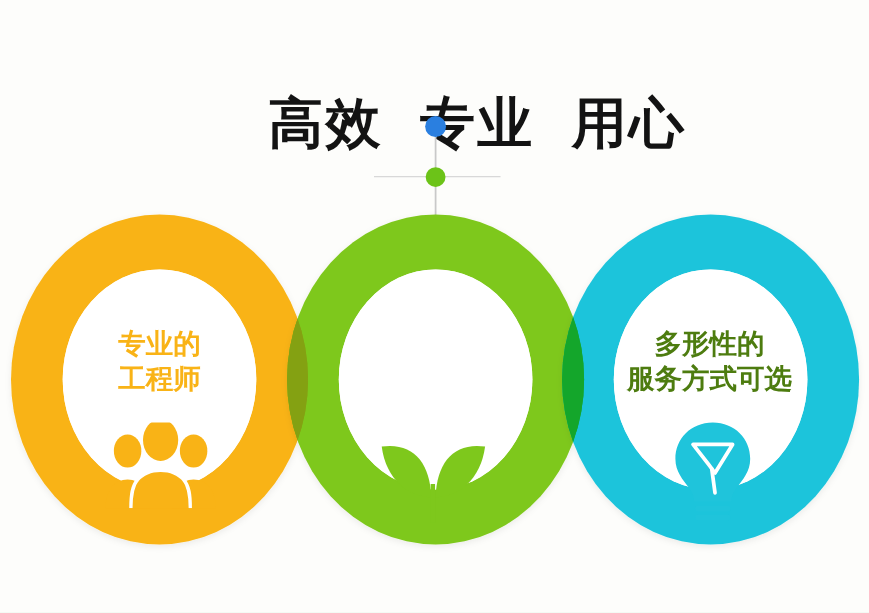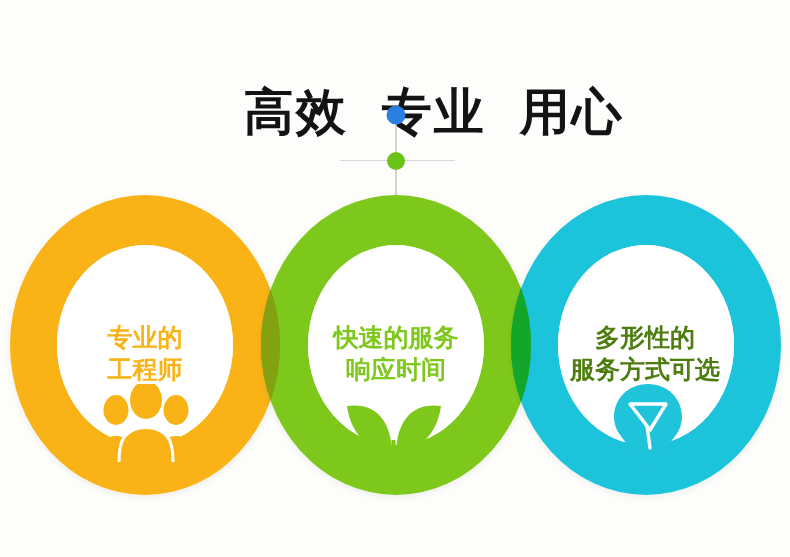--- a/index.html
+++ b/index.html
@@ -41,21 +41,20 @@
 
   
   .card-text {
     position: absolute;
     text-align: center;
     font-weight: 700;
     line-height: 1.28;
     white-space: pre-line;
     font-family: "DejaVu Sans", "Liberation Sans", sans-serif;
     pointer-events: none;
-    margin-top: 25px;
   }
   .card-text.c1 { left: 45px;  top: 297px; width: 200px; font-size: 25px; color: #F9B316; }
   .card-text.c2 { left: 292px; top: 297px; width: 208px; font-size: 25px; color: #7EC81C; }
   .card-text.c3 { left: 533px; top: 297px; width: 224px; font-size: 25px; color: #4d7c0f; }
 
   .icon-slot { position: absolute; }
   .icon-slot.i1 { left: 92px;  top: 384px; width: 108px; height: 78px; }
   .icon-slot.i2 { left: 335px; top: 380px; width: 118px; height: 95px; }
   .icon-slot.i3 { left: 600px; top: 382px; width: 96px;  height: 92px; }
 </style>
@@ -149,22 +148,20 @@
         <ellipse cx="54" cy="16" rx="16" ry="19"></ellipse>
         <path d="M26 78 C26 57 37 45 54 45 C71 45 82 57 82 78 Z"></path>
       </g>
       <g fill="none" stroke="#ffffff" stroke-width="3">
         <path d="M33 52 C28 58 27 66 27 78"></path>
         <path d="M75 52 C80 58 81 66 81 78"></path>
       </g>
     </svg>
   </div>
 
-  <div class="card-text c2">快速的服务
-响应时间</div>
   <div class="icon-slot i2">
     <svg viewBox="0 0 118 95" width="118" height="95">
       <g fill="#7EC81C">
         <path d="M57 72 C36 72 16 56 12 26 C40 22 56 40 57 72 Z"></path>
         <path d="M61 72 C82 72 102 56 106 26 C78 22 62 40 61 72 Z"></path>
         <rect x="56.5" y="60" width="4" height="35"></rect>
       </g>
     </svg>
   </div>
 

